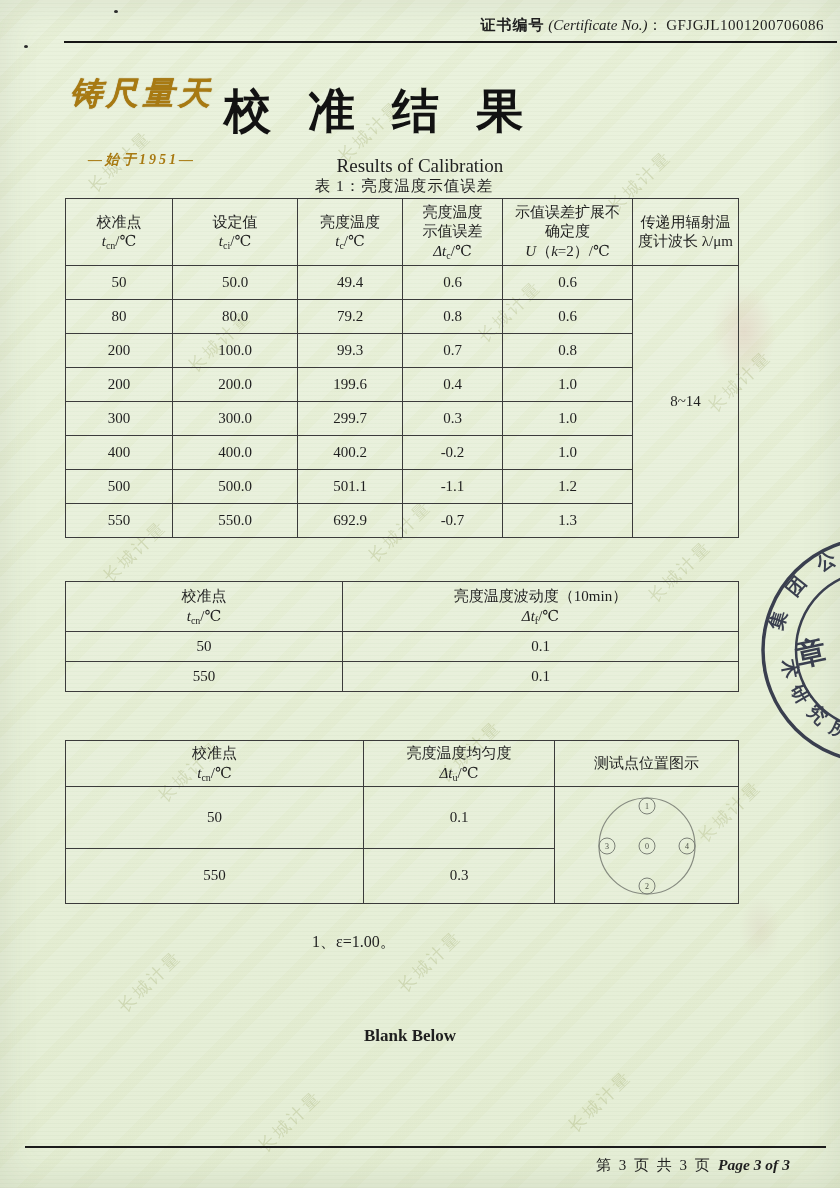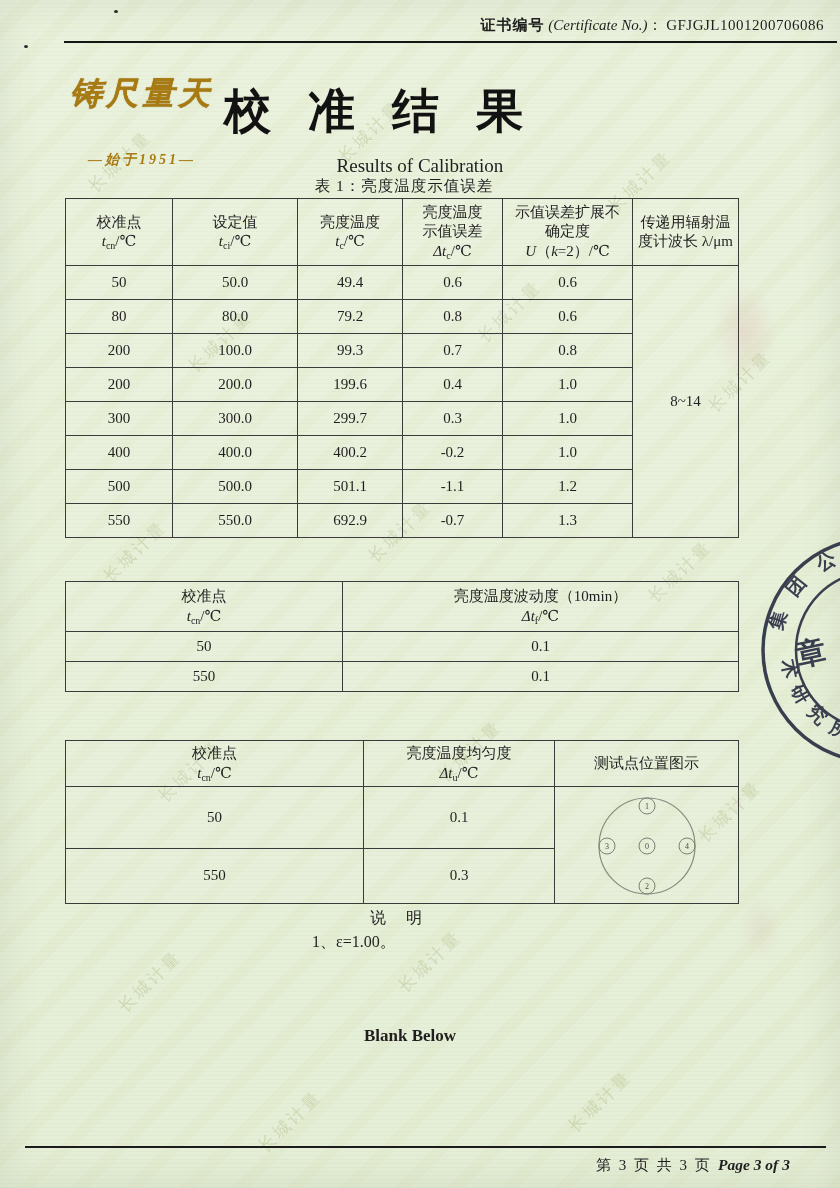--- a/index.html
+++ b/index.html
@@ -267,21 +267,20 @@
         </svg>
       </td>
     </tr>
     <tr class="r2">
       <td>550</td>
       <td>0.3</td>
     </tr>
   </tbody>
     </table>
 
-  <div class="notes-title">说 明</div>
   <div class="notes-item">1、ε=1.00。</div>
 
   <div class="blank-en">Blank Below</div>
 
   <svg class="stamp-svg" width="95" height="245" viewBox="0 0 95 245" style="opacity:.92">
     <g stroke="#2c3144" fill="none">
       <circle cx="130" cy="120" r="112" stroke-width="3.5"></circle>
       <circle cx="130" cy="120" r="79" stroke-width="2.5"></circle>
     </g>
     <g fill="#2c3144" font-size="19" text-anchor="middle">

